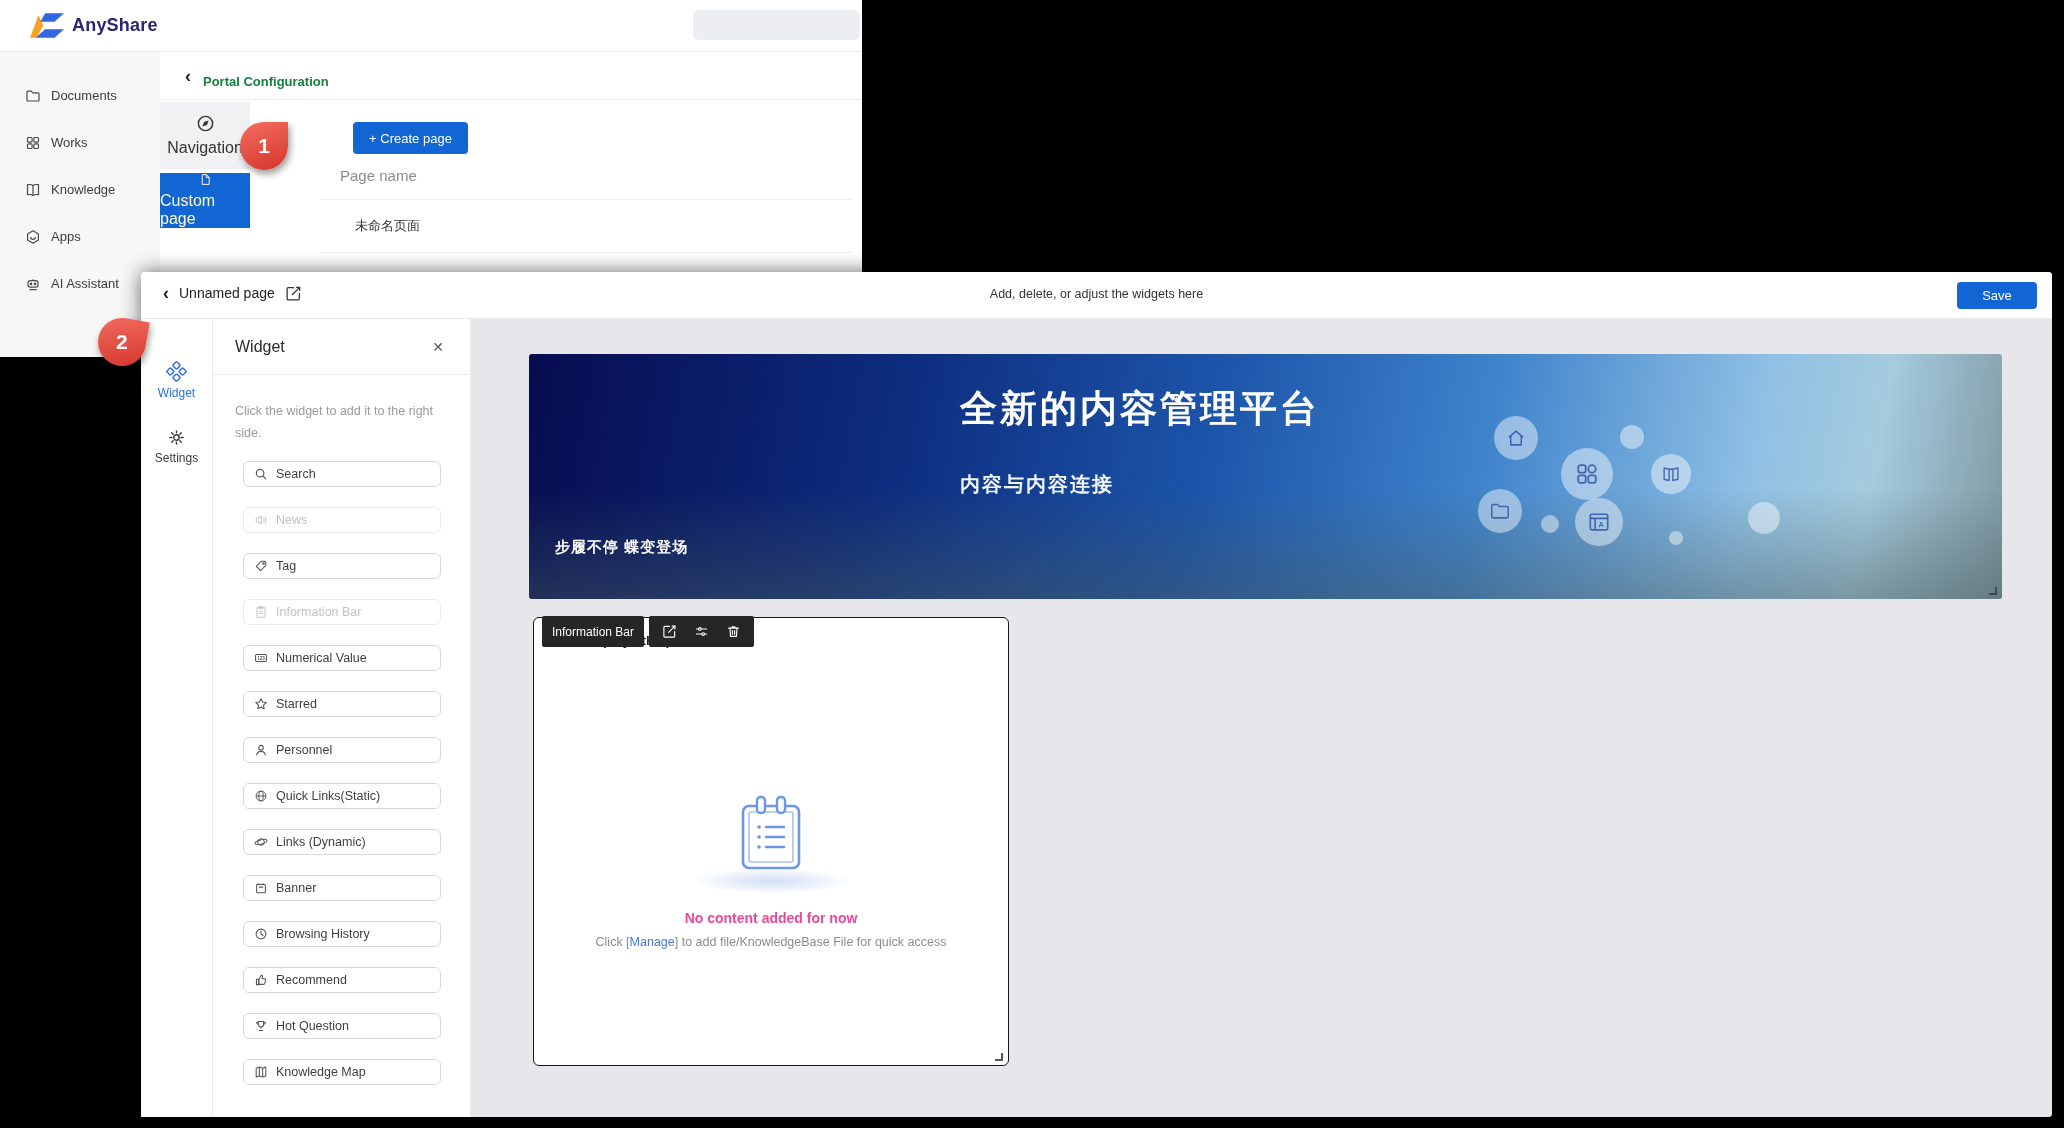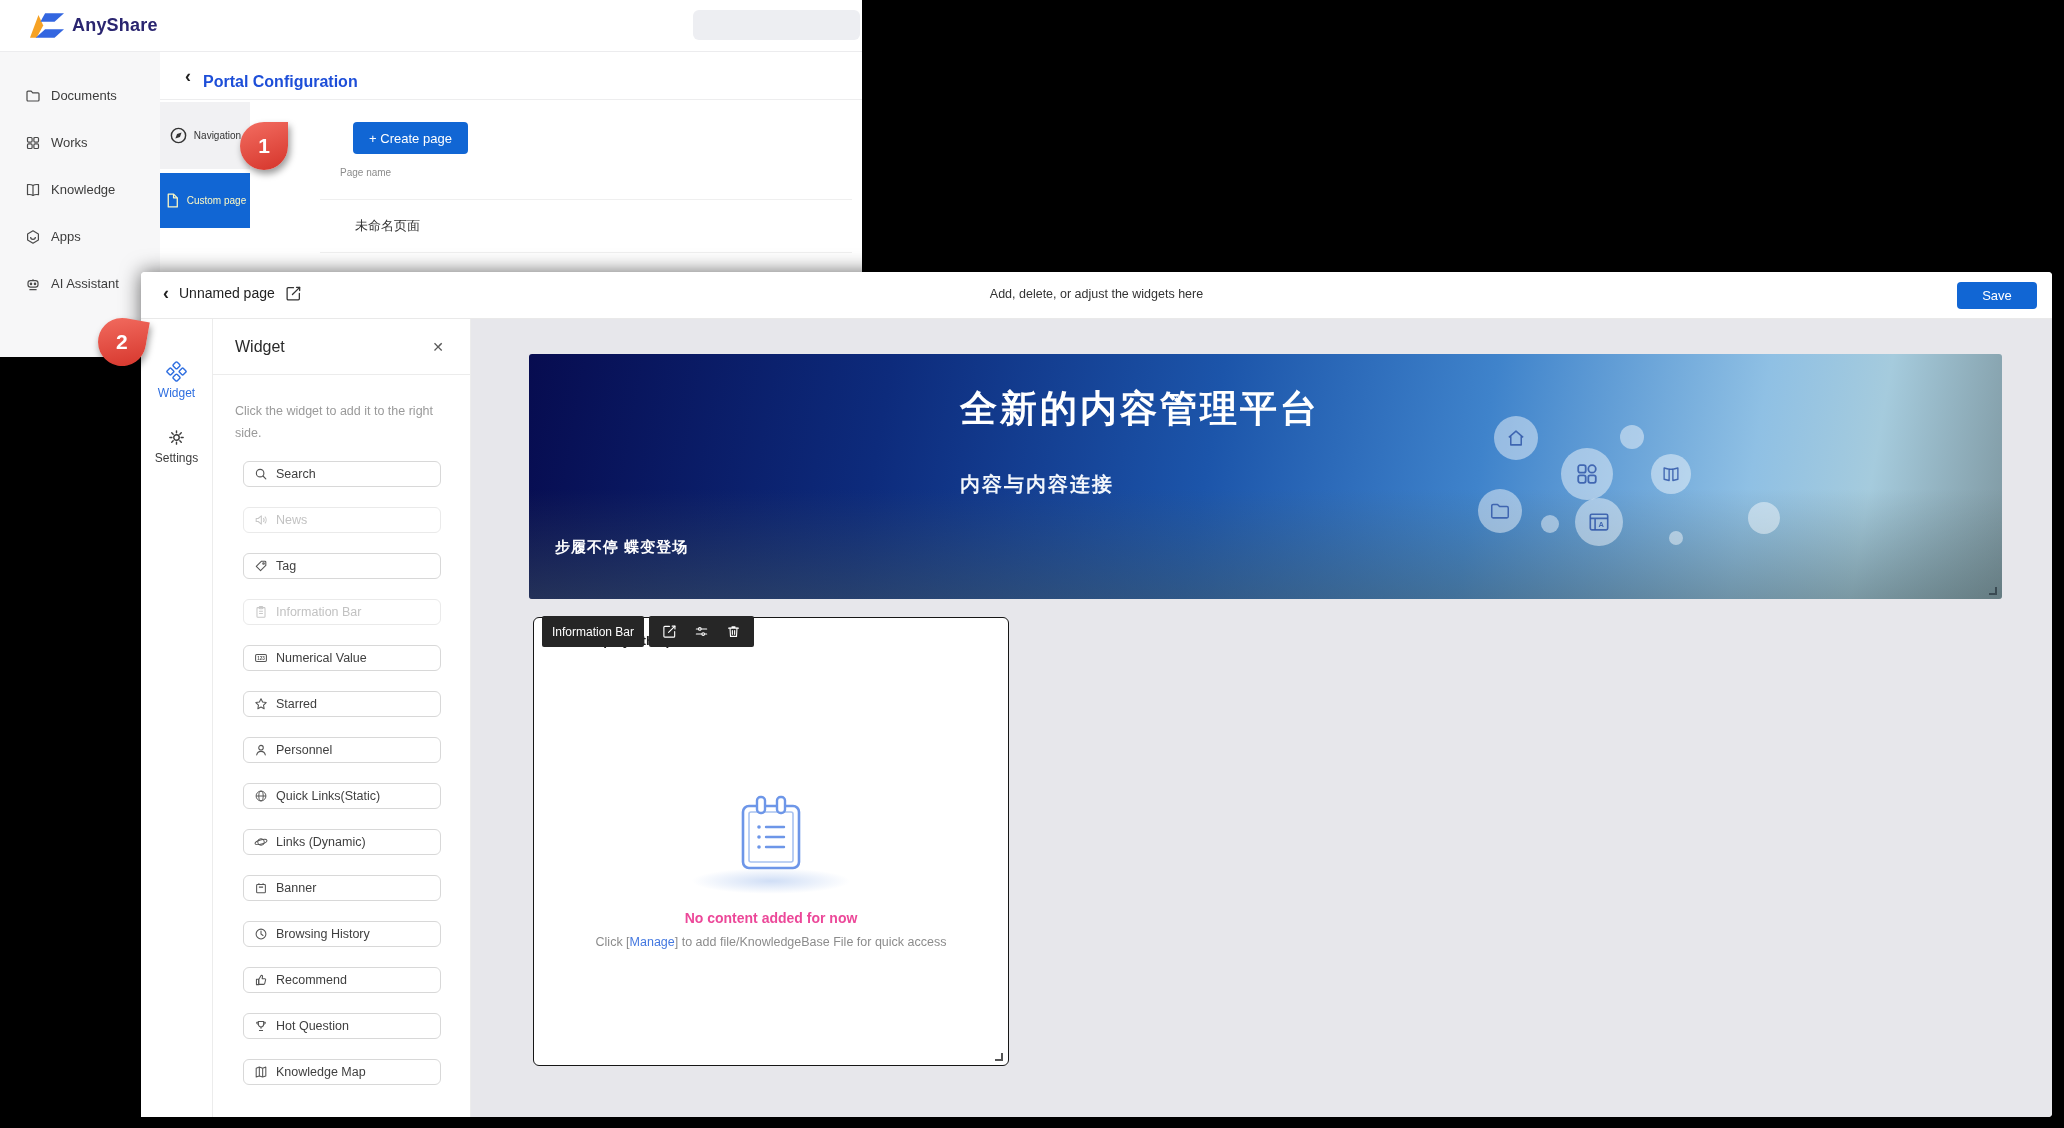--- a/index.html
+++ b/index.html
@@ -18,29 +18,29 @@
     background:#edeef2; border-radius:6px; }
   .p-sidebar { position:absolute; left:0; top:52px; width:160px; height:305px;
     background:#f7f7f8; padding-top:20px; }
   .side-item { height:47px; display:flex; align-items:center; gap:10px; padding-left:25px;
     color:#3c3c3c; font-size:13px; cursor:pointer; }
   .side-item svg { color:#4a4a4a; }
   .p-main { position:absolute; left:160px; top:52px; width:702px; height:305px; background:#fff; }
   .p-head { height:48px; border-bottom:1px solid #ededee; display:flex; align-items:center;
     gap:12px; padding-left:25px; }
   .chev { font-size:18px; color:#222; line-height:1; font-weight:bold; }
-  .p-title { font-size:16px; font-weight:bold; color:#1d4ed8;margin-top:12px; }
+  .p-title { font-size:13px; font-weight:bold; color:#15803d;margin-top:12px; }
   .p-rail { position:absolute; left:0; top:48px; width:90px; height:257px; background:#fff; }
-  .p-tab { width:90px; display:flex; flex-direction:row; align-items:center; justify-content:center;
-    gap:6px; font-size:10px; color:#333; cursor:pointer; }
+  .p-tab { width:90px; display:flex; flex-direction:column; align-items:center; justify-content:center;
+    gap:6px; font-size:16px; color:#333; cursor:pointer; }
   .p-tab.nav { height:67px; background:#f1f1f3; margin-top:2px; }
   .p-tab.custom { height:55px; background:#1166d4; color:#fef9c3; margin-top:4px; }
   .create-btn { position:absolute; left:193px; top:70px; width:115px; height:32px;
     background:#1166d4; color:#fff; font-size:13px; border:none; border-radius:4px; cursor:pointer; }
-  .col-head { position:absolute; left:180px; top:115px; font-size:10px; color:#8c8c8c; }
+  .col-head { position:absolute; left:180px; top:115px; font-size:15px; color:#8c8c8c; }
   .p-div1 { position:absolute; left:160px; right:10px; top:147px; border-top:1px solid #efefef; }
   .p-row { position:absolute; left:195px; top:165px; font-size:13px; color:#333; }
   .p-div2 { position:absolute; left:160px; right:10px; top:200px; border-top:1px solid #efefef; }
 
   
   .editor-window { position:absolute; left:141px; top:272px; width:1911px; height:845px;
     background:#fff; border-radius:4px; box-shadow:0 0 20px rgba(0,0,0,.6); }
   .e-head { position:absolute; left:0; top:0; width:100%; height:47px; background:#fff;
     border-bottom:1px solid #e9e9e9; border-radius:4px 4px 0 0; }
   .e-back { position:absolute; left:22px; top:12px; display:flex; align-items:center; gap:10px; }

